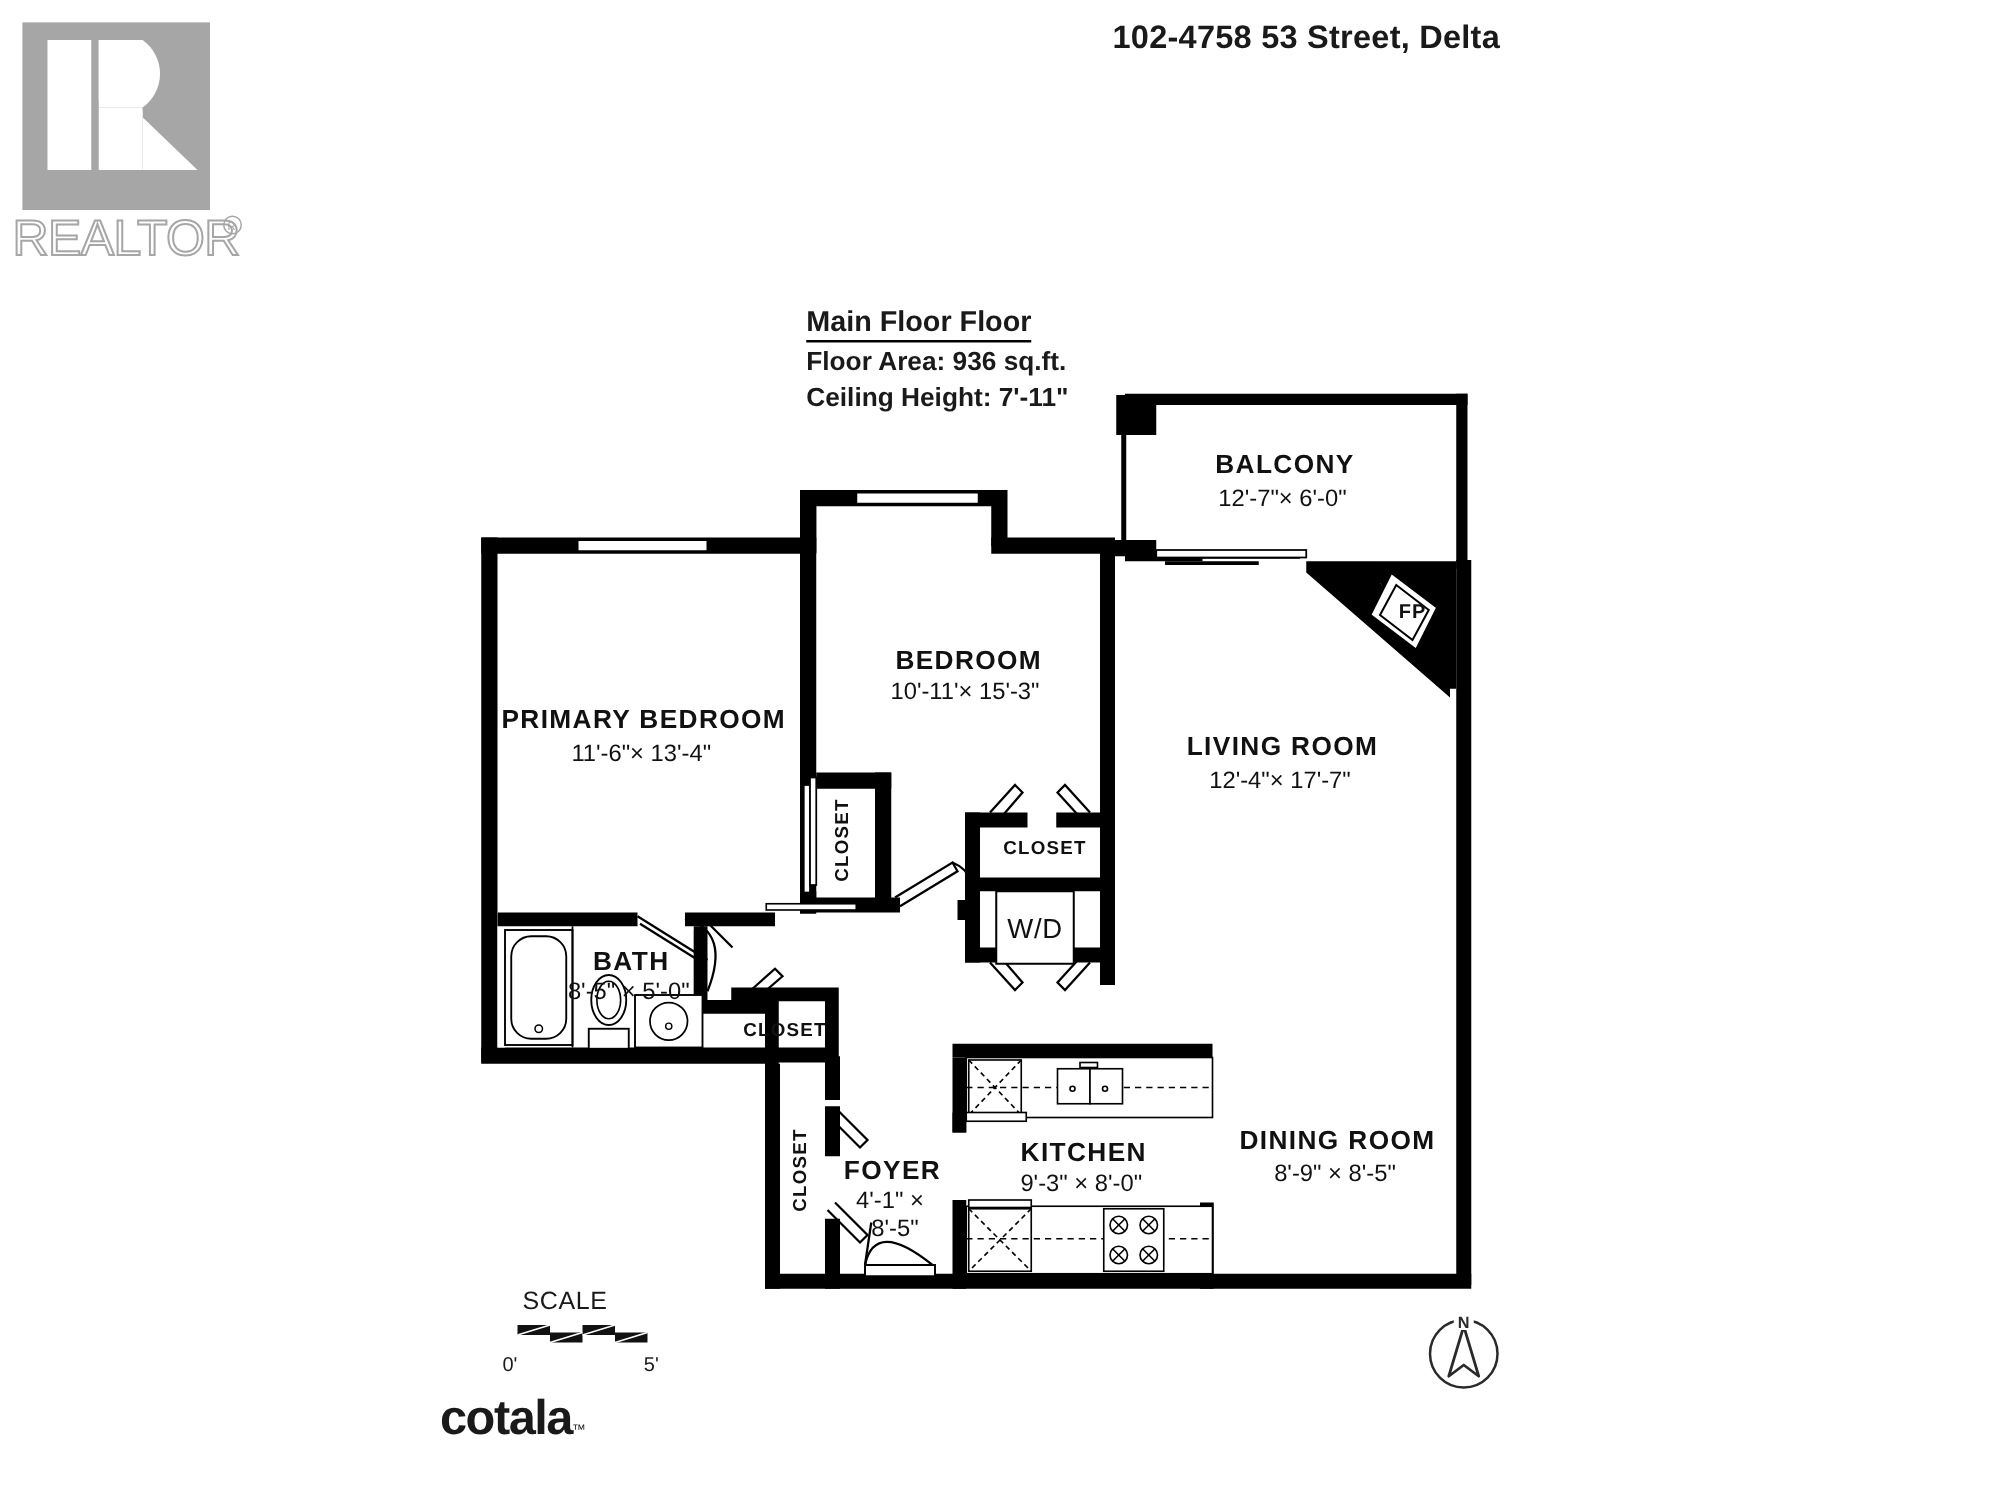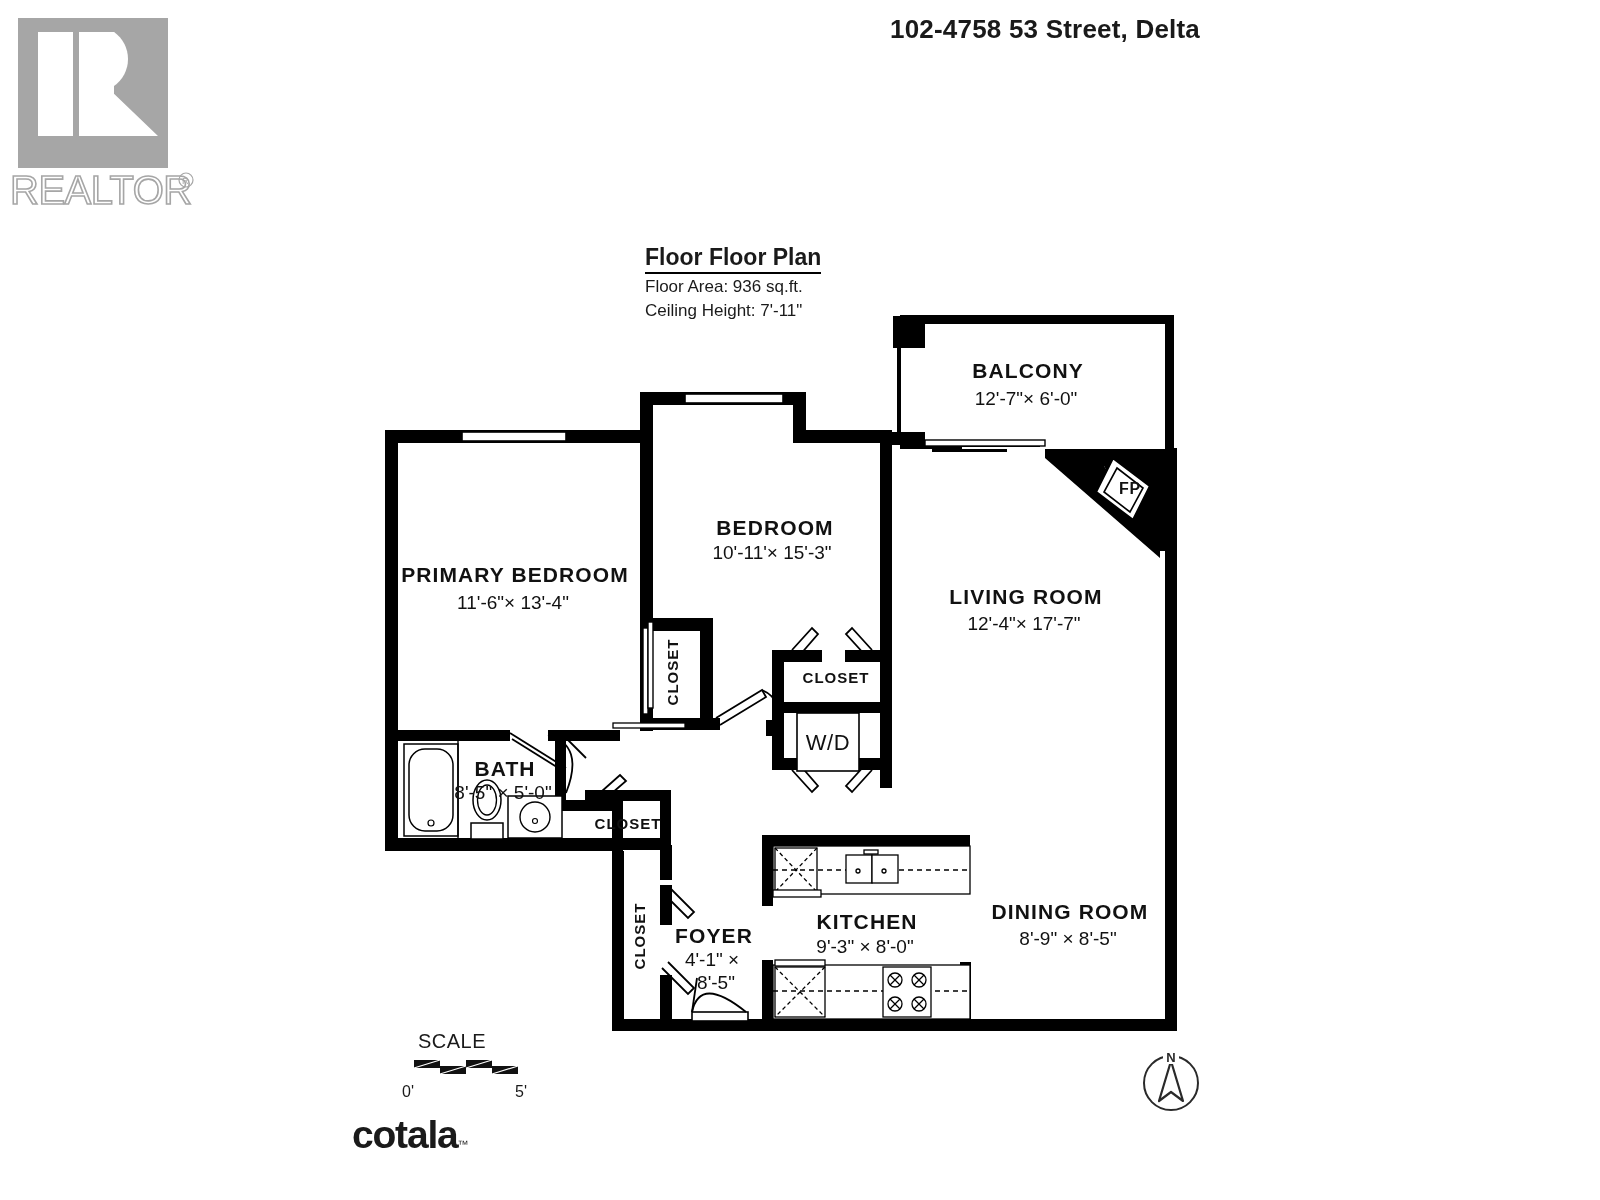--- a/index.html
+++ b/index.html
@@ -20,21 +20,21 @@
   table.areas{border-collapse:collapse;margin-left:auto;font-size:15.5px;}
   table.areas td{padding:1px 0;white-space:nowrap;vertical-align:baseline;}
   td.lbl{text-align:left;padding-right:14px;}
   td.val{text-align:left;padding-right:22px;}
   td.val2{text-align:left;}
   tr.bold td{font-weight:bold;}
 
   
   #plan-title{position:absolute;left:645px;top:245px;}
   #plan-title .t{font-size:23px;font-weight:bold;border-bottom:2.5px solid #000;display:inline-block;padding-bottom:2px;line-height:1.1;}
-  #plan-title .s{font-size:17px;line-height:1.22;margin-top:3px;white-space:nowrap;}
+  #plan-title .s{font-size:21px;line-height:1.22;margin-top:3px;white-space:nowrap;font-weight:bold;}
 
   
   #plan{position:absolute;left:0;top:0;width:1600px;height:1196px;}
   #plan svg{display:block;}
 
   
   #scale{position:absolute;left:402px;top:1030px;width:140px;height:75px;}
   #scale .cap{font-size:20px;letter-spacing:.5px;margin-left:16px;}
   #scale .bar{margin-top:3px;}
   #scale .ends{display:flex;justify-content:space-between;font-size:16px;margin-top:1px;width:125px;}
@@ -74,21 +74,21 @@
       <text x="172" y="16" font-family="Liberation Sans, sans-serif" font-size="9" fill="#a6a6a6">R</text>
     </svg>
   </div>
 </div>
 
 <div id="header">
   <div id="addr">102-4758 53 Street, Delta</div>
 </div>
 
 <div id="plan-title">
-  <div class="t">Floor Floor Plan</div>
+  <div class="t">Main Floor Floor</div>
   <div class="s">Floor Area: 936 sq.ft.</div>
   <div class="s">Ceiling Height: 7'-11"</div>
 </div>
 
 <div id="plan">
 <svg width="1600" height="1200" viewBox="0 0 1600 1200" shape-rendering="geometricPrecision">
   <g>
 
     <rect x="900" y="315" width="274" height="9" fill="#000"></rect>
     <rect x="893" y="316" width="32" height="32" fill="#000"></rect>

